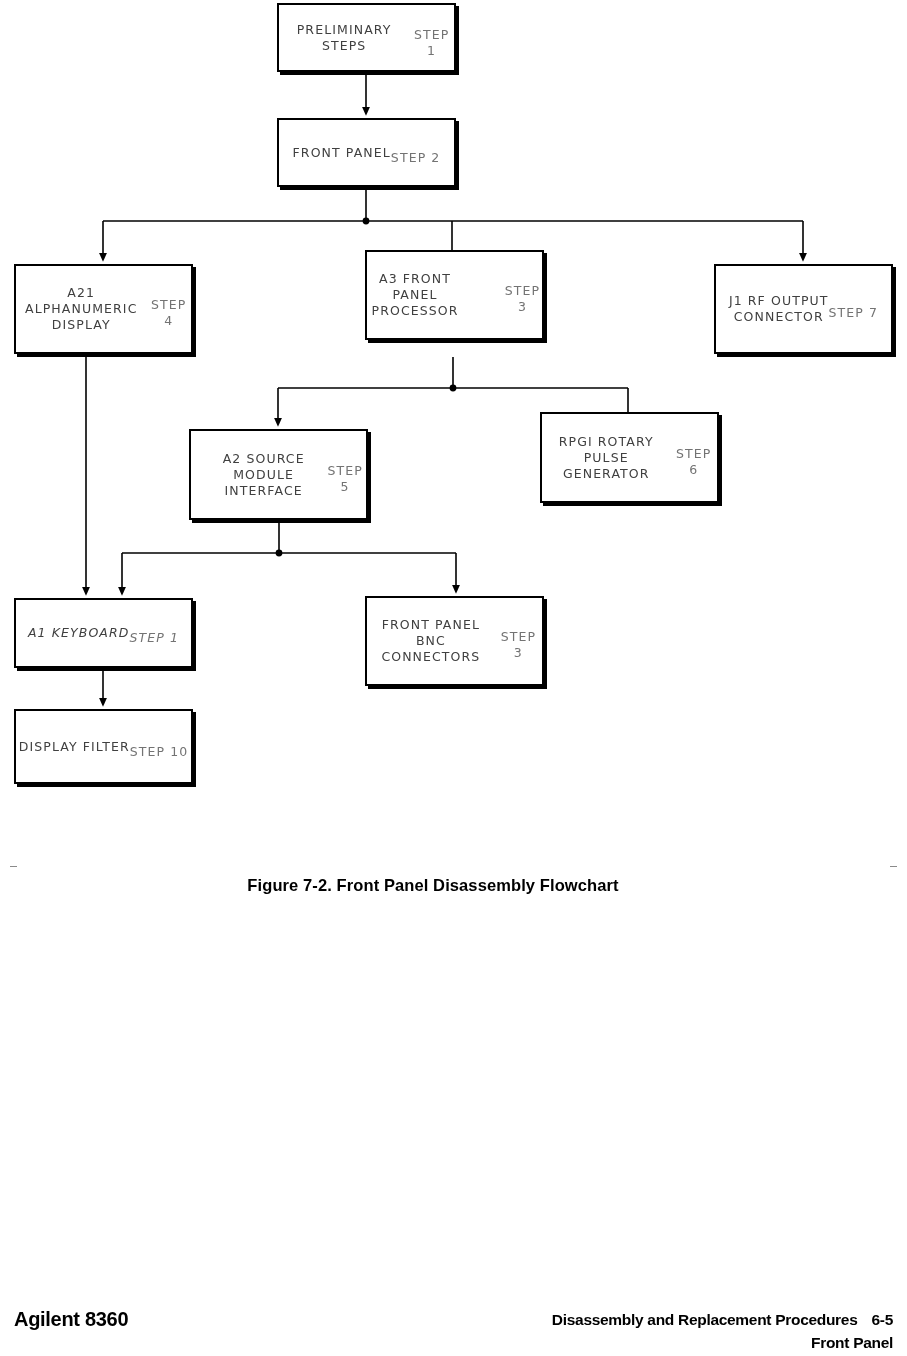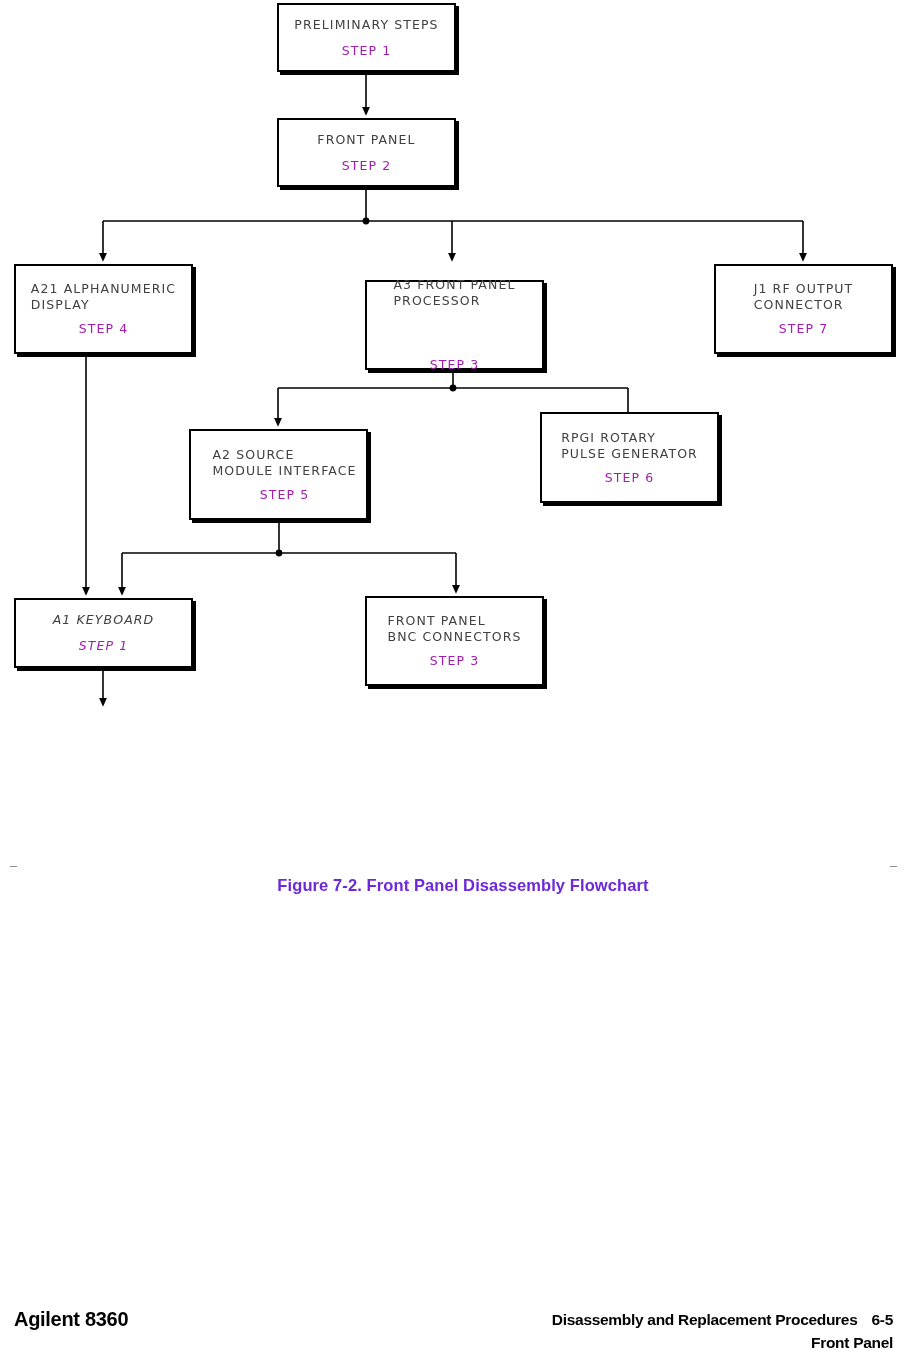--- a/index.html
+++ b/index.html
@@ -34,54 +34,52 @@
     height: 820px;
     pointer-events: none;
   }
   .node {
     position: absolute;
     box-sizing: border-box;
     background: #ffffff;
     border: 2px solid #000000;
     box-shadow: 3px 3px 0 0 #000000;
     display: flex;
-    flex-direction: column;
     align-items: center;
     justify-content: center;
-    text-align: left;
+    text-align: center;
   }
   .node-title {
     font-family: "DejaVu Sans", sans-serif;
     font-size: 12.5px;
     letter-spacing: 1.1px;
     line-height: 16px;
     color: #404040;
     white-space: pre-line;
   }
   .node-step {
     font-family: "DejaVu Sans", sans-serif;
     font-size: 12.5px;
     letter-spacing: 1.1px;
     line-height: 16px;
-    color: #a21caf;
+    color: #737373;
     margin-top: 10px;
   }
   .node.two-line .node-step { margin-top: 8px; }
   .caption {
     position: absolute;
     left: 0;
     top: 876px;
     width: 866px;
     text-align: center;
     font-family: "Liberation Sans", sans-serif;
     font-size: 16.5px;
     font-weight: bold;
     letter-spacing: 0.1px;
-    color: #6d28d9;
-    margin-left: 30px;
+    color: #000000;
   }
   .tick {
     position: absolute;
     width: 7px;
     height: 1px;
     background: #8a8a8a;
   }
   .footer {
     position: absolute;
     left: 0;
@@ -167,21 +165,21 @@
       <div class="node-title">FRONT  PANEL</div>
       <div class="node-step">STEP  2</div>
     </div>
 
     <div class="node two-line" style="left:14px; top:264px; width:179px; height:90px;">
       <div class="node-title">A21  ALPHANUMERIC
 DISPLAY</div>
       <div class="node-step">STEP  4</div>
     </div>
 
-    <div class="node two-line" style="left:365px; top:280px; width:179px; height:90px;gap:40px;">
+    <div class="node two-line" style="left:365px; top:250px; width:179px; height:90px;gap:40px;">
       <div class="node-title">A3  FRONT  PANEL
 PROCESSOR</div>
       <div class="node-step">STEP  3</div>
     </div>
 
     <div class="node two-line" style="left:714px; top:264px; width:179px; height:90px;">
       <div class="node-title">J1  RF  OUTPUT
 CONNECTOR</div>
       <div class="node-step">STEP  7</div>
     </div>
@@ -202,20 +200,24 @@
       <div class="node-title">A1  KEYBOARD</div>
       <div class="node-step">STEP  1</div>
     </div>
 
     <div class="node two-line" style="left:365px; top:596px; width:179px; height:90px;">
       <div class="node-title">FRONT  PANEL
 BNC  CONNECTORS</div>
       <div class="node-step">STEP  3</div>
     </div>
 
+    <div class="node" style="left:14px; top:709px; width:179px; height:75px;">
+      <div class="node-title">DISPLAY  FILTER</div>
+      <div class="node-step">STEP  10</div>
+    </div>
 
   </div>
 
   <div class="tick" style="left:10px; top:866px;"></div>
   <div class="tick" style="left:890px; top:866px;"></div>
 
   <div class="caption">Figure 7-2. Front Panel Disassembly Flowchart</div>
 
   <div class="footer">
     <div class="footer-left">Agilent 8360</div>

